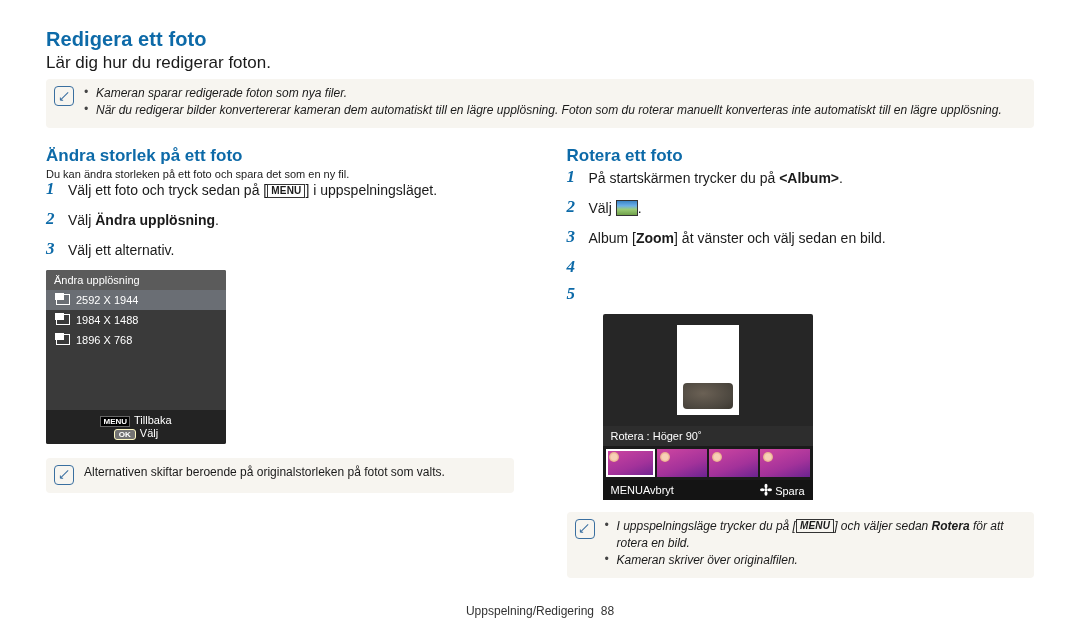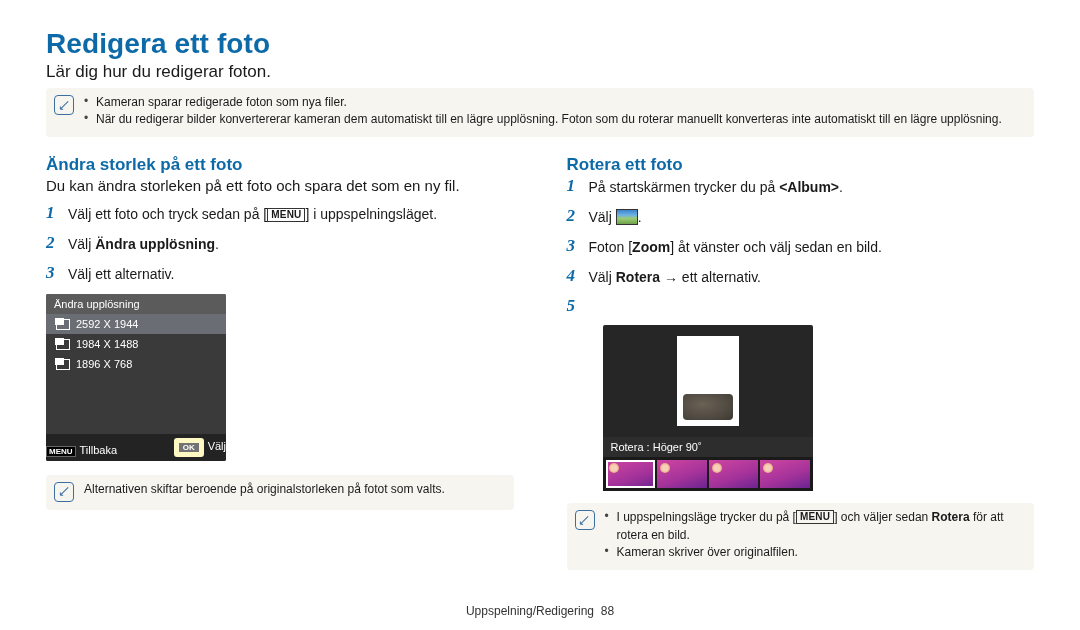--- a/index.html
+++ b/index.html
@@ -8,21 +8,21 @@
     height: 630px;
     background: #fff;
     font-family: -apple-system, "Segoe UI", Arial, sans-serif;
     color: #1a1a1a;
     padding: 28px 46px 12px 46px;
     position: relative;
   }
   h1.page-title {
     color: #0d6aa8;
     font-weight: 700;
-    font-size: 28px;
+    font-size: 20px;
     letter-spacing: 0.1px;
     margin-bottom: 2px;
   }
   .intro {
     font-size: 17px;
     margin-bottom: 6px;
   }
   .note-box {
     display: flex;
     gap: 10px;
@@ -37,40 +37,39 @@
     flex: 0 0 20px;
     height: 20px;
     border: 1.3px solid #3a6fa0;
     border-radius: 4px;
     display: inline-flex;
     align-items: center;
     justify-content: center;
     margin-top: 1px;
   }
   .note-icon svg { width: 11px; height: 11px; }
-  .note-box ul { list-style: none; padding: 0; }
+  .note-box ul { list-style: none; padding: 0; font-style: italic; }
   .note-box ul li { position: relative; padding-left: 12px; }
   .note-box ul li::before {
     content: "•";
     position: absolute;
     left: 0;
     top: -1px;
     color: #444;
   }
   .cols { display: flex; gap: 53px; }
   .col { flex: 1; min-width: 0; }
   h2.section-title {
     color: #0d6aa8;
     font-weight: 700;
     font-size: 17px;
     margin-bottom: 2px;
   }
   .sub {
-    font-size: 15px;
-    margin-bottom: 10px;
+    font-size: 11px;
   }
   .step {
     display: flex;
     align-items: flex-start;
     gap: 8px;
     margin-bottom: 9px;
     font-size: 14px;
   }
   .step .num {
     color: #0d6aa8;
@@ -116,59 +115,60 @@
     margin: 6px 0 14px 0;
     overflow: hidden;
   }
   .res-header {
     background: #5b5b5b;
     padding: 4px 8px;
     font-size: 11px;
   }
   .res-item {
     display: flex;
-    align-items: flex-end;
+    align-items: center;
     gap: 6px;
     padding: 4px 10px;
   }
   .res-item.selected { background: #6a6e74; }
   .res-icon {
     width: 14px; height: 11px;
     border: 1px solid #fff;
     position: relative;
   }
   .res-icon::before {
     content:"";
     position:absolute;
     left:-2px; top:-2px;
     width:9px; height:7px;
     background:#fff;
   }
   .res-spacer { height: 60px; }
   .res-footer {
     display:flex;
     justify-content: space-between;
-    align-items: flex-end;
+    align-items: center;
     background: #232323;
-    padding: 4px 0;
+    padding: 4px 23px;
+    flex-direction: column;
   }
   .res-footer .tag {
     display:inline-block;
     background:#000;
     border:1px solid #666;
     color:#fff;
     font-size:8px;
     font-weight:700;
     padding: 0 2px;
     margin-right: 4px;
   }
   .res-footer .ok-tag {
     display:inline-block;
     background:#737373;
-    border:5px solid #fef9c3;
+    border:1px solid #fef9c3;
     border-radius:3px;
     color:#fff;
     font-size:8px;
     font-weight:700;
     padding: 0 4px;
     margin-right: 4px;
   }
 
   
   .rotate-preview {
@@ -325,45 +325,54 @@
     </div>
     <div class="step">
       <div class="num">2</div>
       <div class="txt">
         <span>Välj </span><span class="mini-thumb"></span>.
       </div>
     </div>
     <div class="step">
       <div class="num">3</div>
       <div class="txt">
-        <span>Foton [</span><b>Zoom</b><span>] åt vänster och välj sedan en bild.</span>
+        <span>Album [</span><b>Zoom</b><span>] åt vänster och välj sedan en bild.</span>
       </div>
     </div>
     <div class="step">
       <div class="num">4</div>
-      <div class="txt">
-        <span>Välj </span><b>Rotera</b><span> → ett alternativ.</span>
-      </div>
     </div>
     <div class="step">
       <div class="num">5</div>
     </div>
 
     <div class="rotate-preview" style="margin-left:36px;">
       <div class="rp-top">
         <div class="rp-photo-frame">
             <div class="blot"></div>
           </div>
       </div>
       <div class="rp-label">Rotera : Höger 90˚</div>
       <div class="rp-strip">
         <div class="rp-thumb sel"></div>
         <div class="rp-thumb"></div>
         <div class="rp-thumb"></div>
         <div class="rp-thumb"></div>
+      </div>
+      <div class="rp-footer">
+        <span><span class="tag">MENU</span><span>Avbryt</span></span>
+        <span><span class="flower-icon" style="vertical-align:-2px;"><svg viewBox="0 0 24 18">
+                <g fill="#fff">
+                  <circle cx="12" cy="9" r="2.2"></circle>
+                  <ellipse cx="12" cy="4" rx="2" ry="3"></ellipse>
+                  <ellipse cx="12" cy="14" rx="2" ry="3"></ellipse>
+                  <ellipse cx="7" cy="9" rx="3" ry="2"></ellipse>
+                  <ellipse cx="17" cy="9" rx="3" ry="2"></ellipse>
+                </g>
+              </svg></span><span>Spara</span></span>
       </div>
     </div>
 
     <div class="note-box">
       <span class="note-icon">
         <svg viewBox="0 0 24 24" fill="none" stroke="#3a6fa0" stroke-width="2.2">
             <path d="M3 20 L20 3 M3 20 L3 14 M3 20 L9 20"></path>
           </svg>
       </span>
       <ul>

